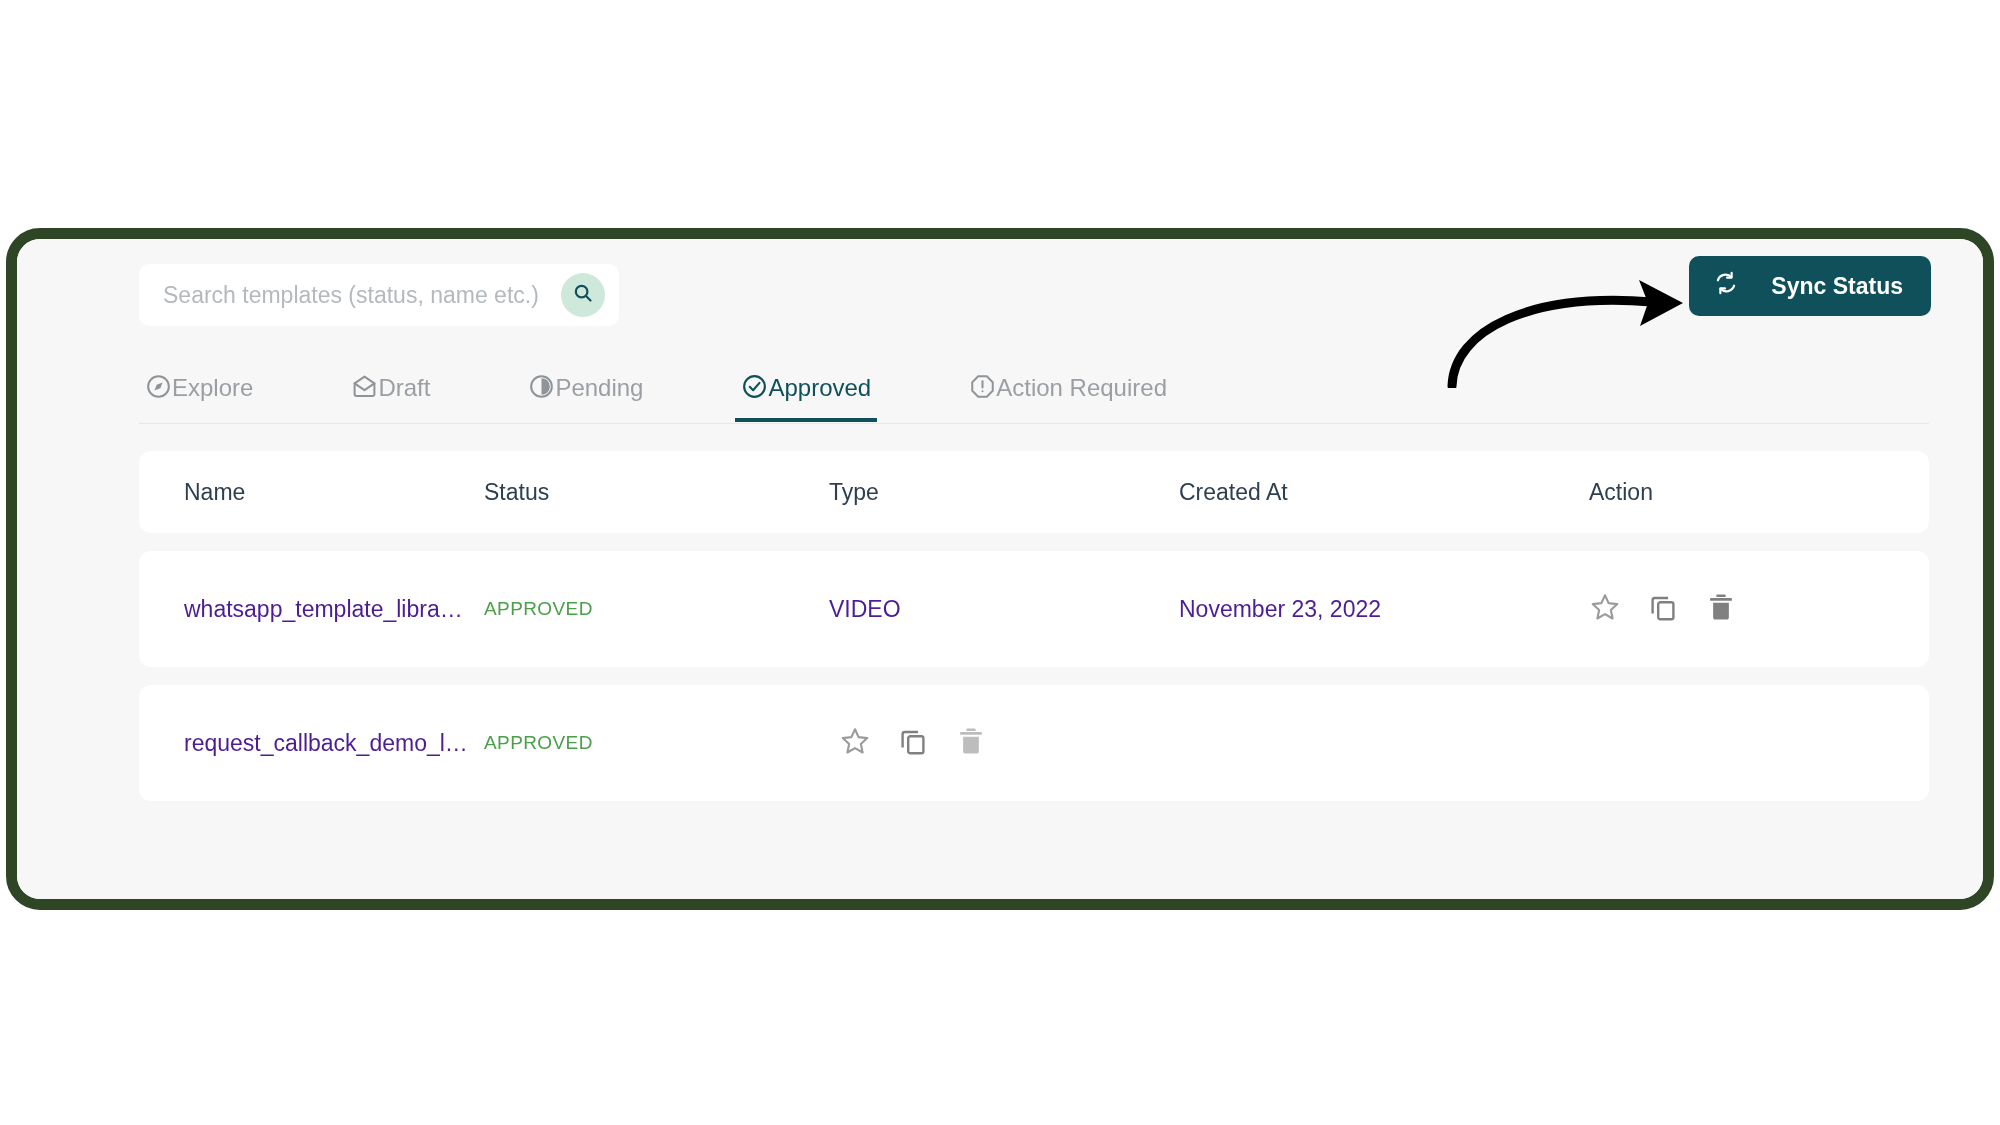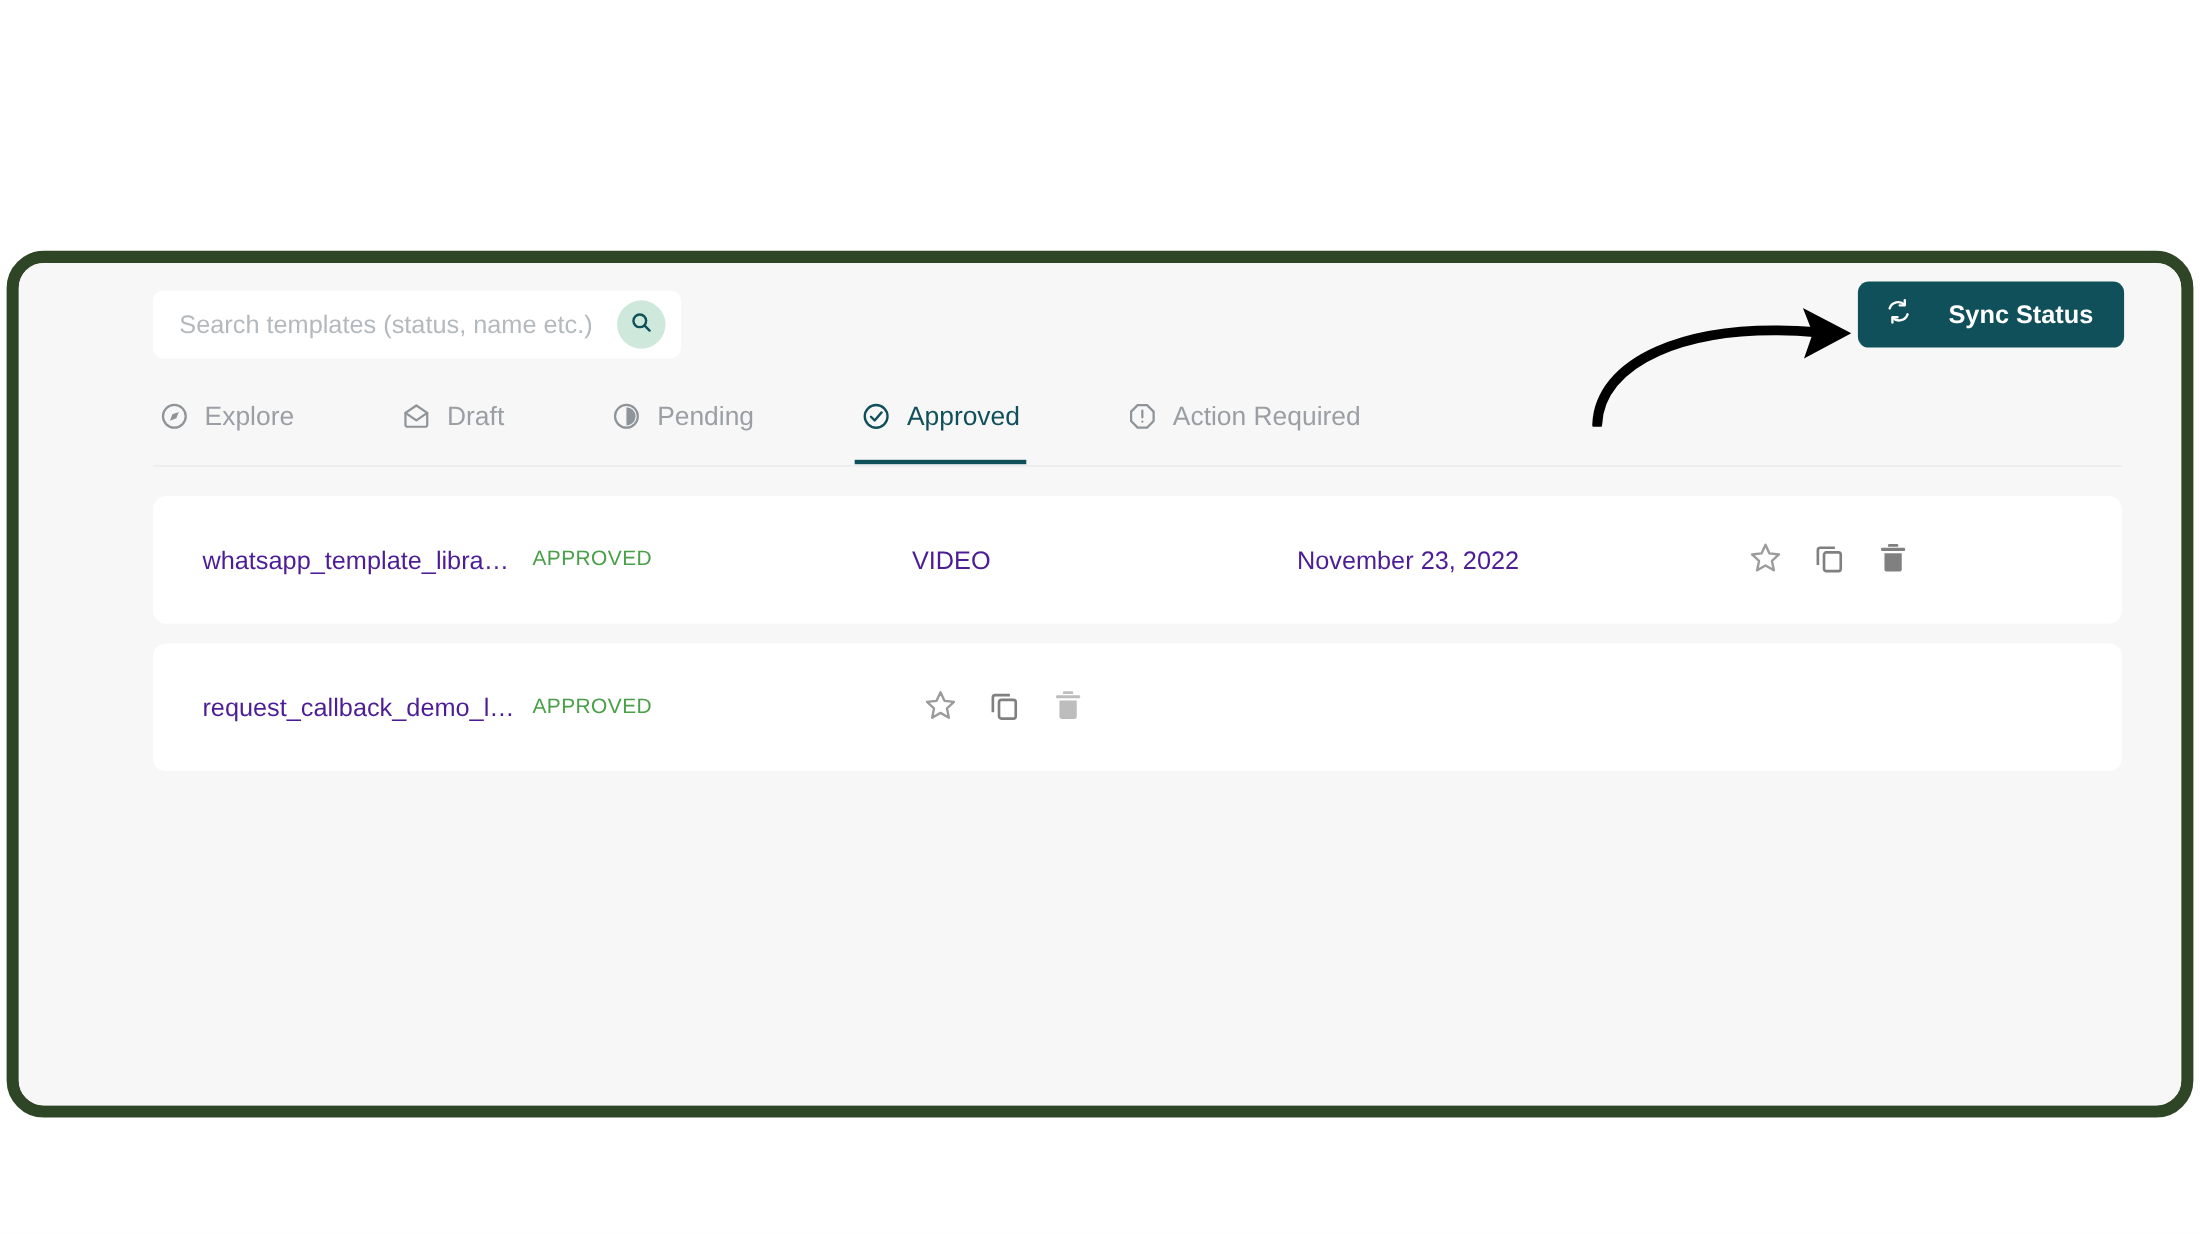--- a/index.html
+++ b/index.html
@@ -18,21 +18,21 @@
     height: 1125px;
     background: #ffffff;
   }
 
   
   .window-frame {
     position: absolute;
     left: 6px;
     top: 228px;
     width: 1988px;
-    height: 788px;
+    height: 682px;
     border: 11px solid #2f4626;
     border-radius: 34px;
     background: #f7f7f7;
     box-sizing: border-box;
     overflow: hidden;
   }
 
   .window-inner {
     position: absolute;
     inset: 0;
@@ -109,22 +109,21 @@
     left: 122px;
     top: 112px;
     width: 1790px;
     height: 72px;
     border-bottom: 1px solid #e6e7e8;
     display: flex;
     align-items: flex-start;
   }
   .tab {
     display: flex;
-    align-items: center;
-    gap: 14px;
+    align-items: flex-end;
     height: 71px;
     box-sizing: border-box;
     padding: 0 6px 18px 6px;
     margin-right: 86px;
     color: #9b9fa4;
     font-size: 24px;
     cursor: pointer;
     border-bottom: 4px solid transparent;
     align-self: stretch;
     padding-top: 6px;
@@ -281,20 +280,27 @@
               <line x1="12" y1="7.4" x2="12" y2="12.8"></line>
               <line x1="12" y1="16.2" x2="12" y2="16.3"></line>
             </svg>
           </span>
           <span class="tab-label">Action Required</span>
         </div>
       </div>
 
       <div class="table-wrap">
 
+        <div class="table-card header">
+          <div class="col-name th">Name</div>
+          <div class="col-status th">Status</div>
+          <div class="col-type th">Type</div>
+          <div class="col-date th">Created At</div>
+          <div class="col-action th" style="padding-left:10px">Action</div>
+        </div>
 
         <div class="table-card row">
           <div class="col-name td name">whatsapp_template_librar_l...</div>
           <div class="col-status td status">APPROVED</div>
           <div class="col-type td">VIDEO</div>
           <div class="col-date td">November 23, 2022</div>
           <div class="col-action action-cell">
             <span class="act-icon">
               <svg width="32" height="32" viewBox="0 0 24 24" fill="none" stroke="#9b9b9b" stroke-width="1.6" stroke-linejoin="round">
                 <polygon points="12,3.2 14.7,9.1 21.2,9.8 16.4,14.2 17.7,20.6 12,17.3 6.3,20.6 7.6,14.2 2.8,9.8 9.3,9.1"></polygon>

